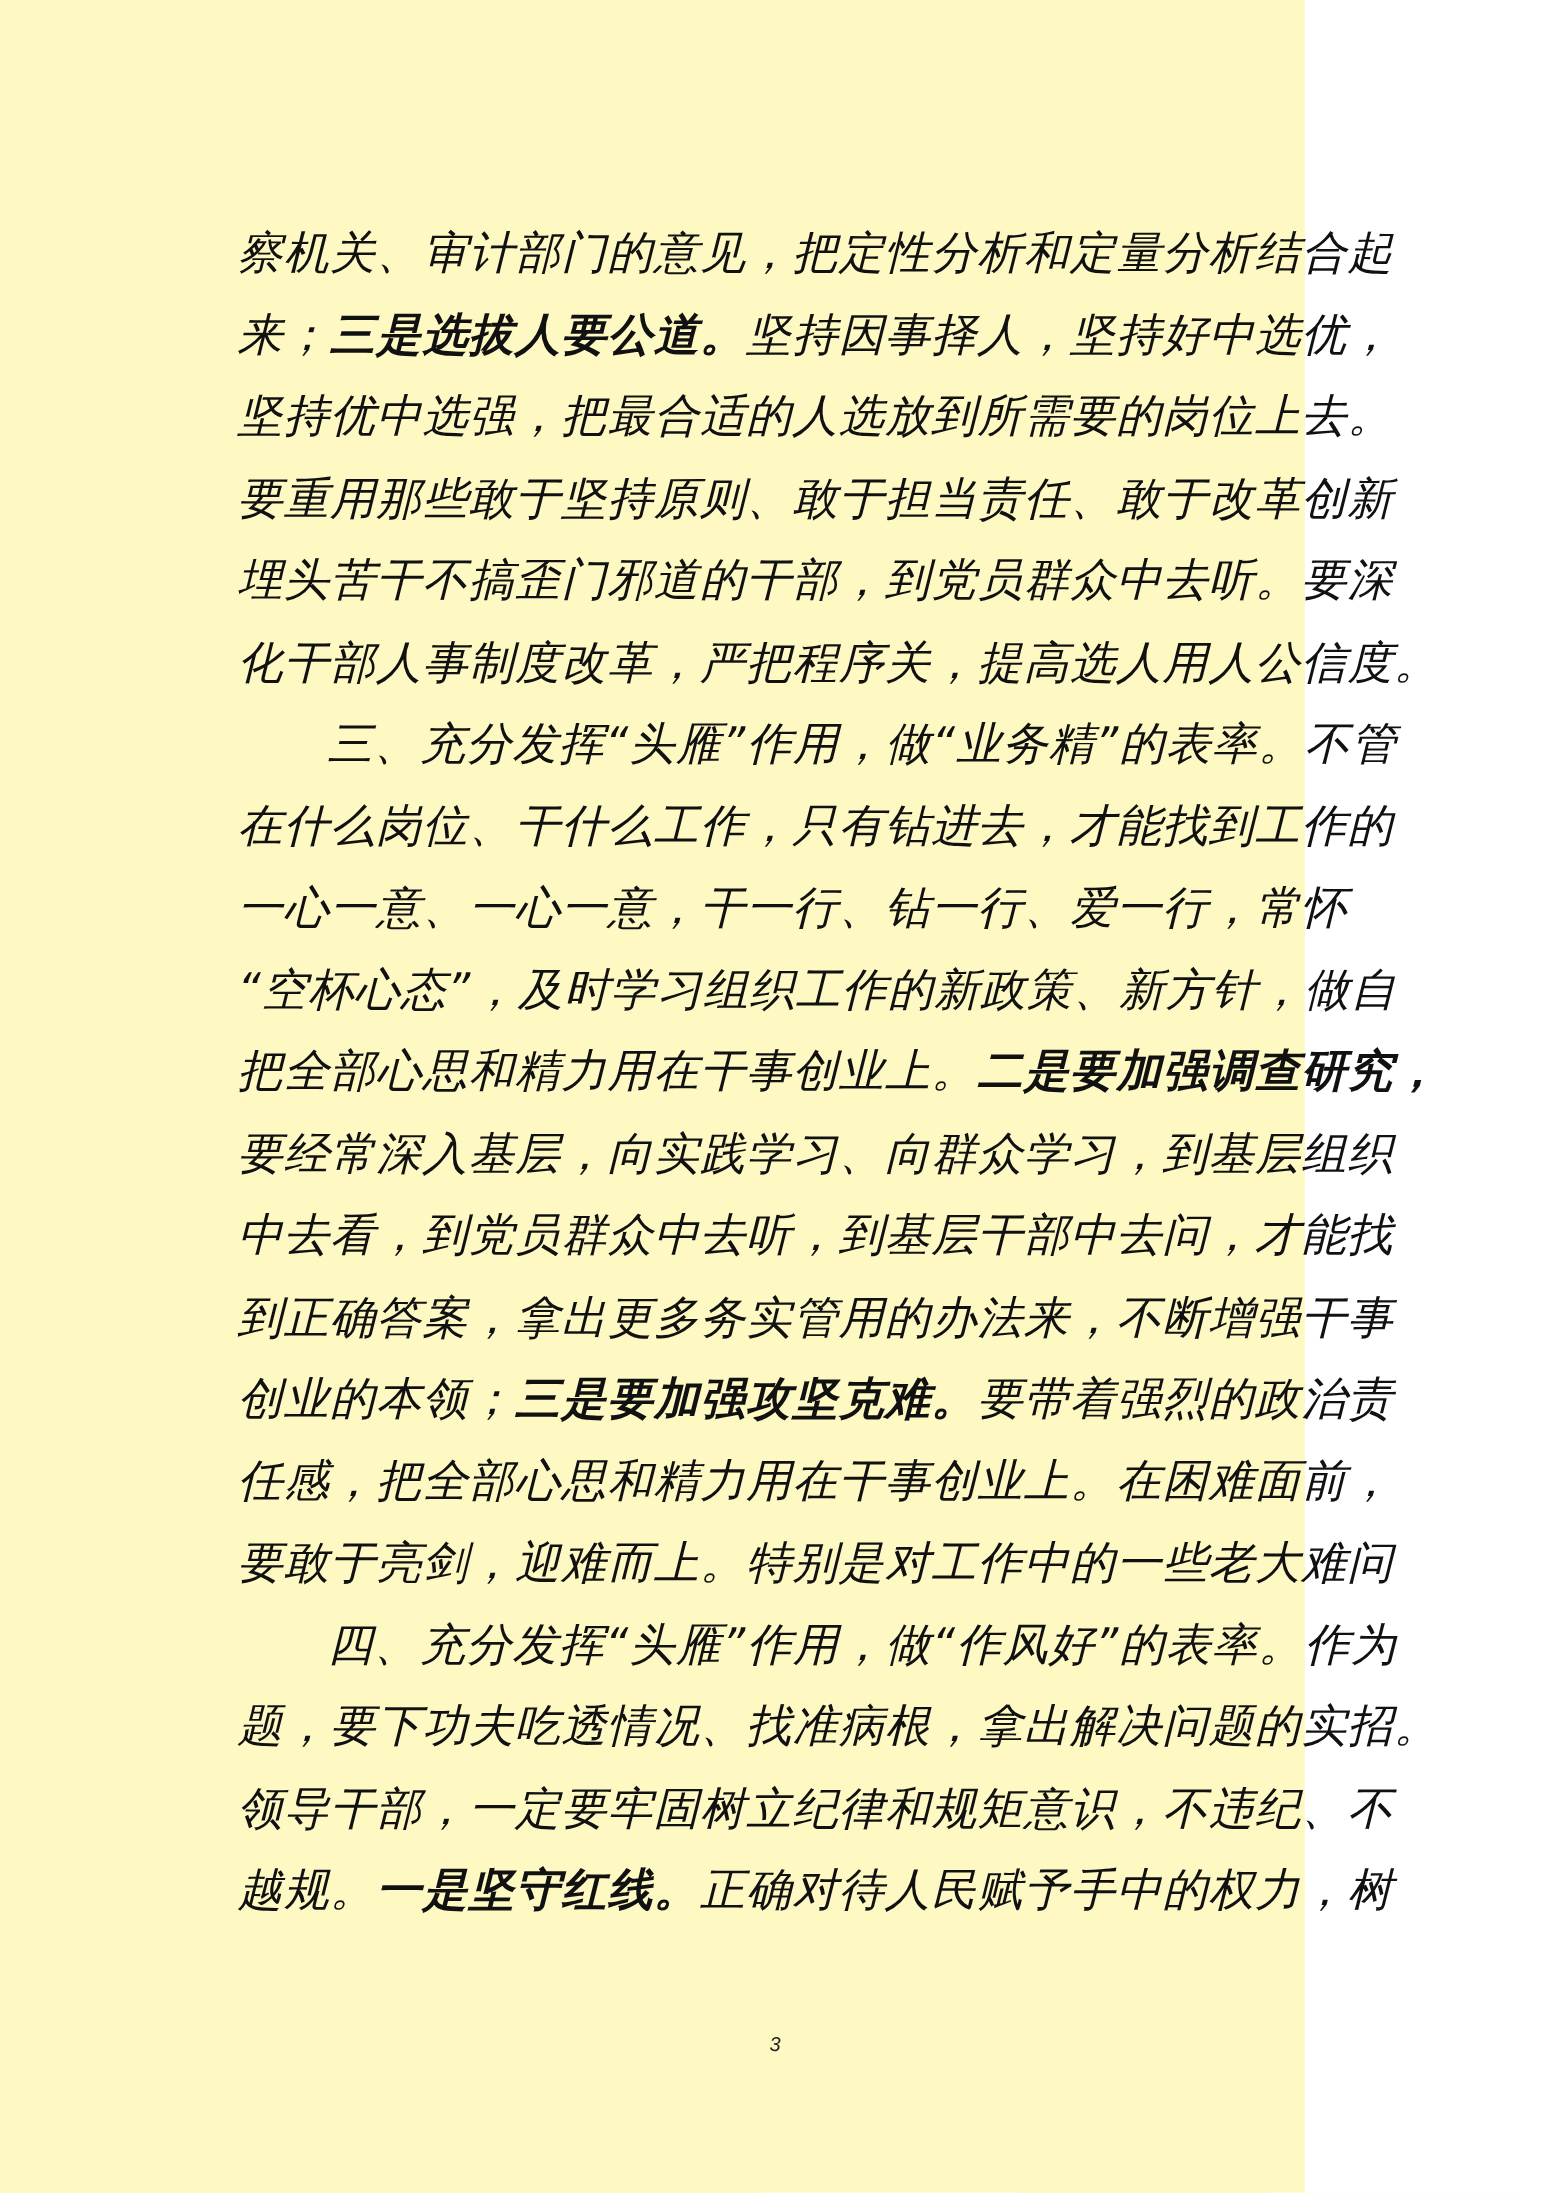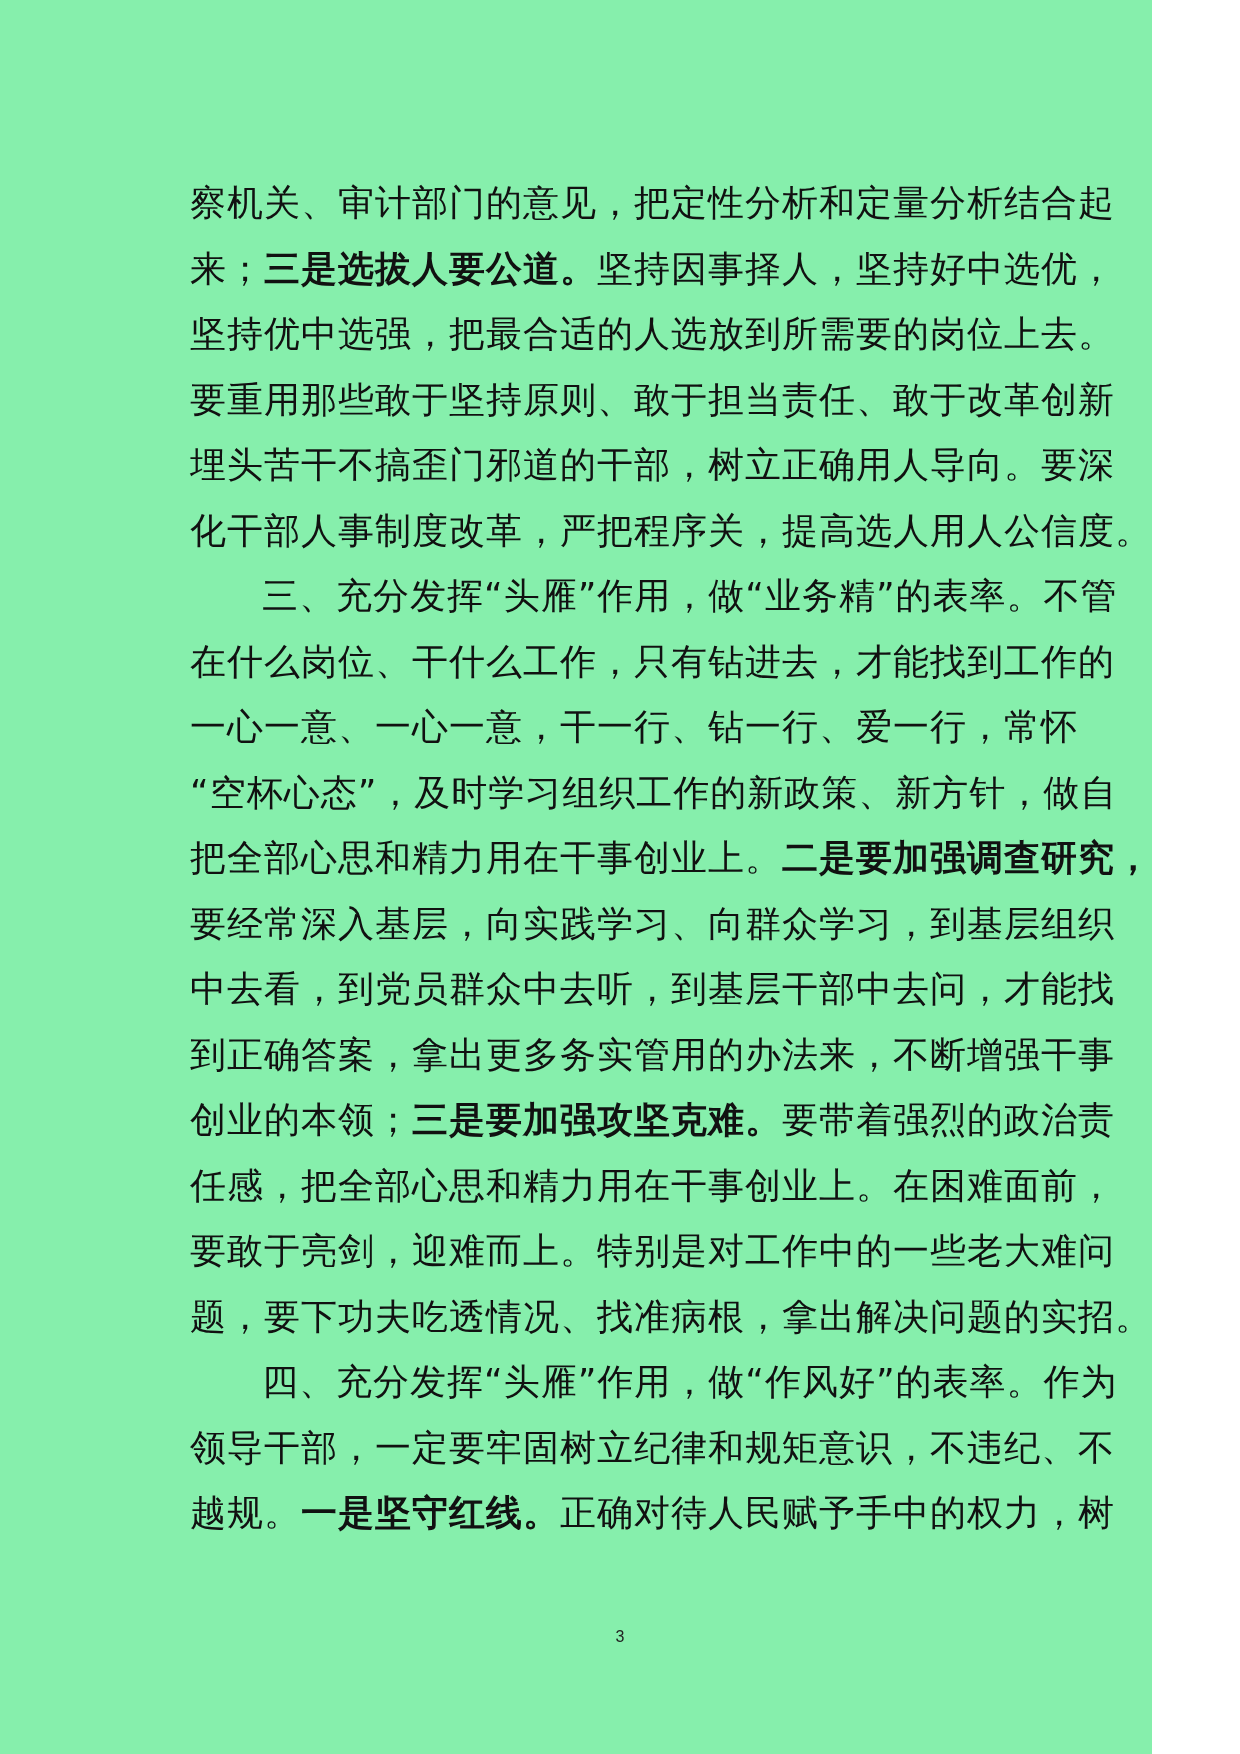--- a/index.html
+++ b/index.html
@@ -1,47 +1,47 @@
 <!DOCTYPE html>
 <html><head>
 <meta charset="utf-8">
 <style>
   html, body { margin:0; padding:0; background:#ffffff; }
   body { width:1240px; height:1754px; position:relative; overflow:hidden;
          font-family:"DejaVu Sans", sans-serif; color:#111111; }
-  .page { position:absolute; left:0; top:0; width:1152px; height:1754px; background:#86efac; }
+  .page { position:absolute; left:0; top:0; width:1044px; height:1754px; background:#fef9c3;font-style:italic; }
   .body-text { position:absolute; left:190px; top:170px; width:868px; }
   .line { height:65.5px; line-height:65.5px; font-size:36px; white-space:nowrap;
           text-align:justify; text-align-last:justify; letter-spacing:1px; }
   .line.indent { padding-left:72px; }
   .b { font-weight:bold; }
   .page-number { position:absolute; top:1628px; left:0; width:1240px; text-align:center;
                  font-size:16px; font-family:"Liberation Sans", sans-serif; color:#222; }
 </style>
 </head>
 <body>
 
 <div class="page">
   <div class="body-text" id="body-text">
       <div class="line"><span>察机关、审计部门的意见，把定性分析和定量分析结合起</span></div>
       <div class="line"><span>来；</span><span class="b">三是选拔人要公道。</span><span>坚持因事择人，坚持好中选优，</span></div>
       <div class="line"><span>坚持优中选强，把最合适的人选放到所需要的岗位上去。</span></div>
       <div class="line"><span>要重用那些敢于坚持原则、敢于担当责任、敢于改革创新</span></div>
-      <div class="line"><span>埋头苦干不搞歪门邪道的干部，树立正确用人导向。要深</span></div>
+      <div class="line"><span>埋头苦干不搞歪门邪道的干部，到党员群众中去听。要深</span></div>
       <div class="line"><span>化干部人事制度改革，严把程序关，提高选人用人公信度。</span></div>
       <div class="line indent"><span>三、充分发挥“头雁”作用，做“业务精”的表率。不管</span></div>
       <div class="line"><span>在什么岗位、干什么工作，只有钻进去，才能找到工作的</span></div>
       <div class="line"><span>一心一意、一心一意，干一行、钻一行、爱一行，常怀</span></div>
       <div class="line"><span>“空杯心态”，及时学习组织工作的新政策、新方针，做自</span></div>
       <div class="line"><span>把全部心思和精力用在干事创业上。</span><span class="b">二是要加强调查研究，</span></div>
       <div class="line"><span>要经常深入基层，向实践学习、向群众学习，到基层组织</span></div>
       <div class="line"><span>中去看，到党员群众中去听，到基层干部中去问，才能找</span></div>
       <div class="line"><span>到正确答案，拿出更多务实管用的办法来，不断增强干事</span></div>
       <div class="line"><span>创业的本领；</span><span class="b">三是要加强攻坚克难。</span><span>要带着强烈的政治责</span></div>
       <div class="line"><span>任感，把全部心思和精力用在干事创业上。在困难面前，</span></div>
       <div class="line"><span>要敢于亮剑，迎难而上。特别是对工作中的一些老大难问</span></div>
+      <div class="line indent"><span>四、充分发挥“头雁”作用，做“作风好”的表率。作为</span></div>
       <div class="line"><span>题，要下功夫吃透情况、找准病根，拿出解决问题的实招。</span></div>
-      <div class="line indent"><span>四、充分发挥“头雁”作用，做“作风好”的表率。作为</span></div>
       <div class="line"><span>领导干部，一定要牢固树立纪律和规矩意识，不违纪、不</span></div>
       <div class="line"><span>越规。</span><span class="b">一是坚守红线。</span><span>正确对待人民赋予手中的权力，树</span></div>
     </div>
   <div class="page-number">3</div>
 </div>
 
 </body></html>

